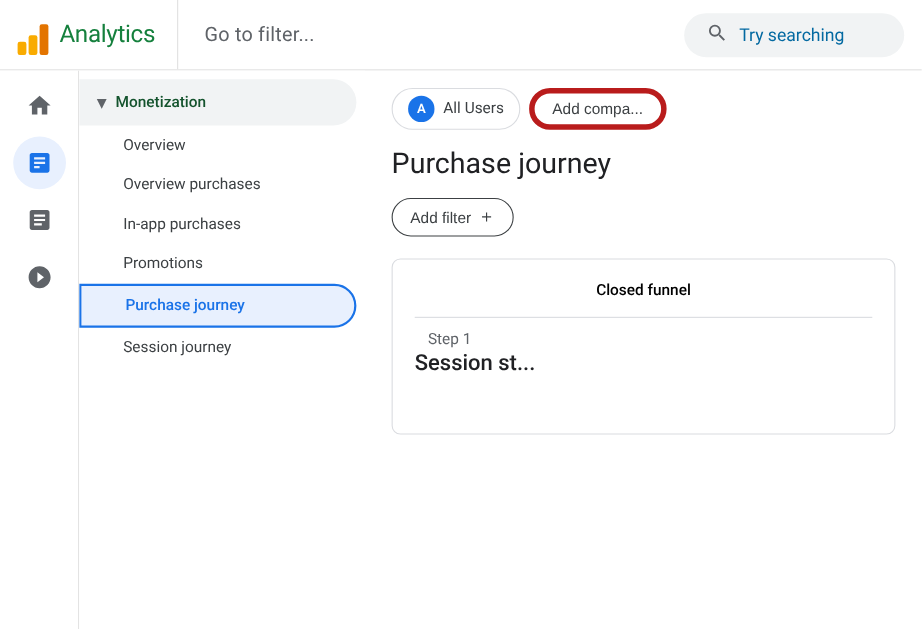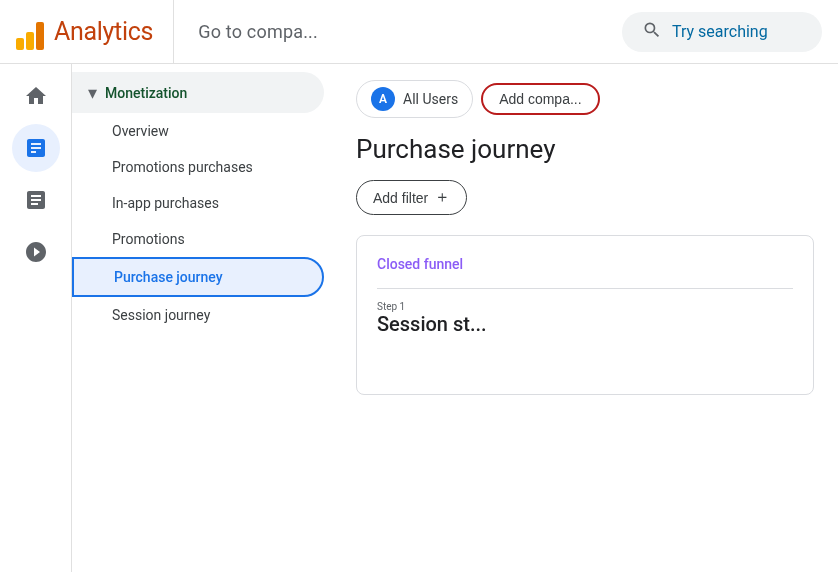--- a/index.html
+++ b/index.html
@@ -38,23 +38,23 @@
     }
     .logo-bar {
       width: 8px;
       border-radius: 2px;
     }
     .logo-bar-1 { height: 18px; background: #F9AB00; }
     .logo-bar-2 { height: 28px; background: #E37400; }
     .logo-bar-3 { height: 12px; background: #F9AB00; }
 
     .app-title {
-      font-size: 25px;
+      font-size: 22px;
       font-weight: 400;
-      color: #c2410c;
+      color: #15803d;
       letter-spacing: -0.3px;
     }
 
     .header-middle {
       flex: 1;
       display: flex;
       align-items: center;
       padding: 0 24px;
     }
     .header-breadcrumb {
@@ -199,21 +199,21 @@
       display: flex;
       align-items: center;
       justify-content: center;
       font-size: 12px;
       font-weight: 600;
     }
 
     .add-comparison-btn {
       padding: 6px 16px;
       border-radius: 20px;
-      border: 2px solid #b91c1c;
+      border: 5px solid #b91c1c;
       cursor: pointer;
       font-size: 14px;
       color: #3c4043;
       background: #fff;
     }
 
     .page-title {
       font-size: 26px;
       font-weight: 400;
       color: #202124;
@@ -243,26 +243,28 @@
     .funnel-card {
       background: #fff;
       border: 1px solid #dadce0;
       border-radius: 8px;
       padding: 20px;
       min-height: 160px;
     }
     .funnel-title {
       font-size: 14px;
       font-weight: 500;
-      color: #8b5cf6;
+      color: #000000;
       margin-bottom: 16px;
+      text-align: center;
     }
     .funnel-step {
-      font-size: 10px;
+      font-size: 14px;
       color: #5f6368;
+      margin-left: 12px;
     }
     .funnel-step-label {
       font-size: 20px;
       font-weight: 500;
       color: #202124;
     }
     .step-divider {
       border: none;
       border-top: 1px solid #dadce0;
       margin-bottom: 12px;
@@ -275,21 +277,21 @@
   <div class="logo-area">
     <div class="logo-icon">
       <div class="logo-bar logo-bar-3"></div>
       <div class="logo-bar logo-bar-1"></div>
       <div class="logo-bar logo-bar-2"></div>
     </div>
     <span class="app-title">Analytics</span>
   </div>
 
   <div class="header-middle">
-    <span class="header-breadcrumb">Go to compa...</span>
+    <span class="header-breadcrumb">Go to filter...</span>
   </div>
 
   <div class="search-bar">
     <span class="search-icon">
       <svg viewBox="0 0 24 24">
           <path d="M15.5 14h-.79l-.28-.27A6.471 6.471 0 0 0 16 9.5 6.5 6.5 0 1 0 9.5 16c1.61 0 3.09-.59 4.23-1.57l.27.28v.79l5 4.99L20.49 19l-4.99-5zm-6 0C7.01 14 5 11.99 5 9.5S7.01 5 9.5 5 14 7.01 14 9.5 11.99 14 9.5 14z"></path>
         </svg>
     </span>
     <span class="search-placeholder">Try searching</span>
   </div>
@@ -328,21 +330,21 @@
 
     <div class="sidebar-section-header">
       <span class="chevron-icon">▾</span>
       <span class="section-label">Monetization</span>
     </div>
 
     <div class="sidebar-item">
       <span>Overview</span>
     </div>
     <div class="sidebar-item">
-      <span>Promotions purchases</span>
+      <span>Overview purchases</span>
     </div>
     <div class="sidebar-item">
       <span>In-app purchases</span>
     </div>
     <div class="sidebar-item">
       <span>Promotions</span>
     </div>
     <div class="sidebar-item active">
       <span>Purchase journey</span>
     </div>

